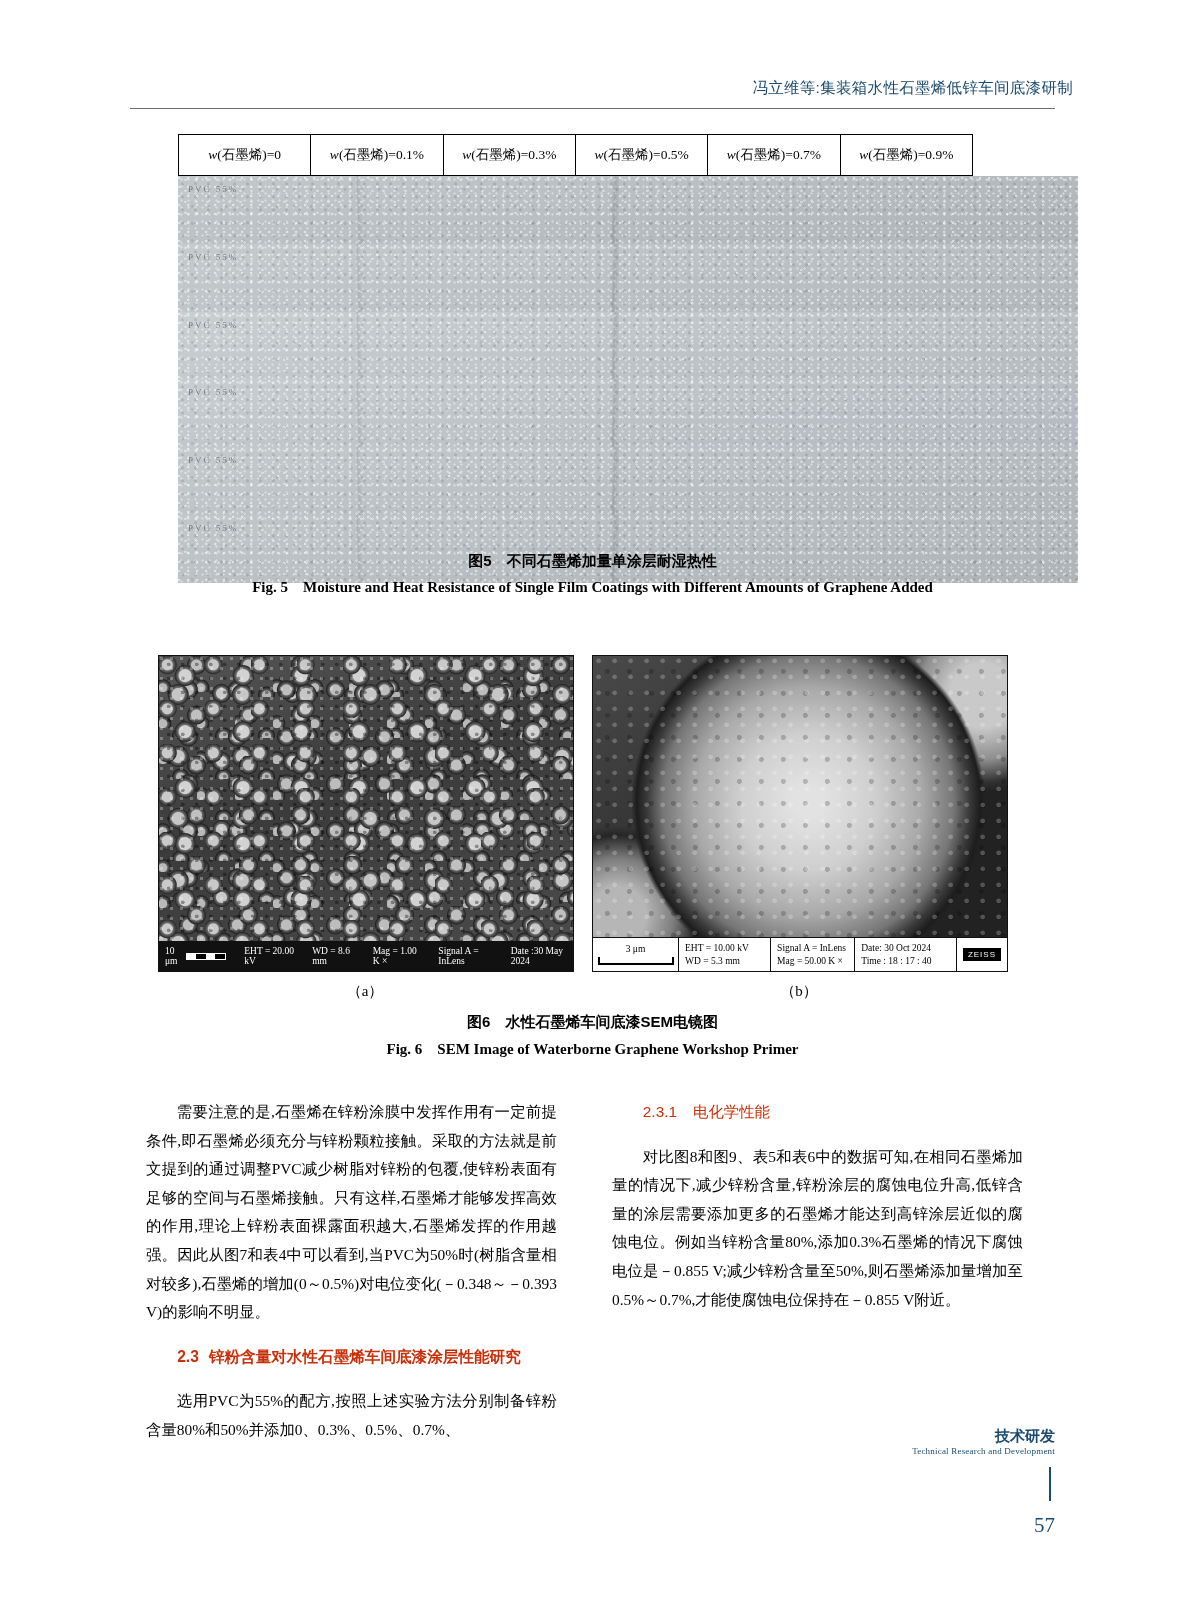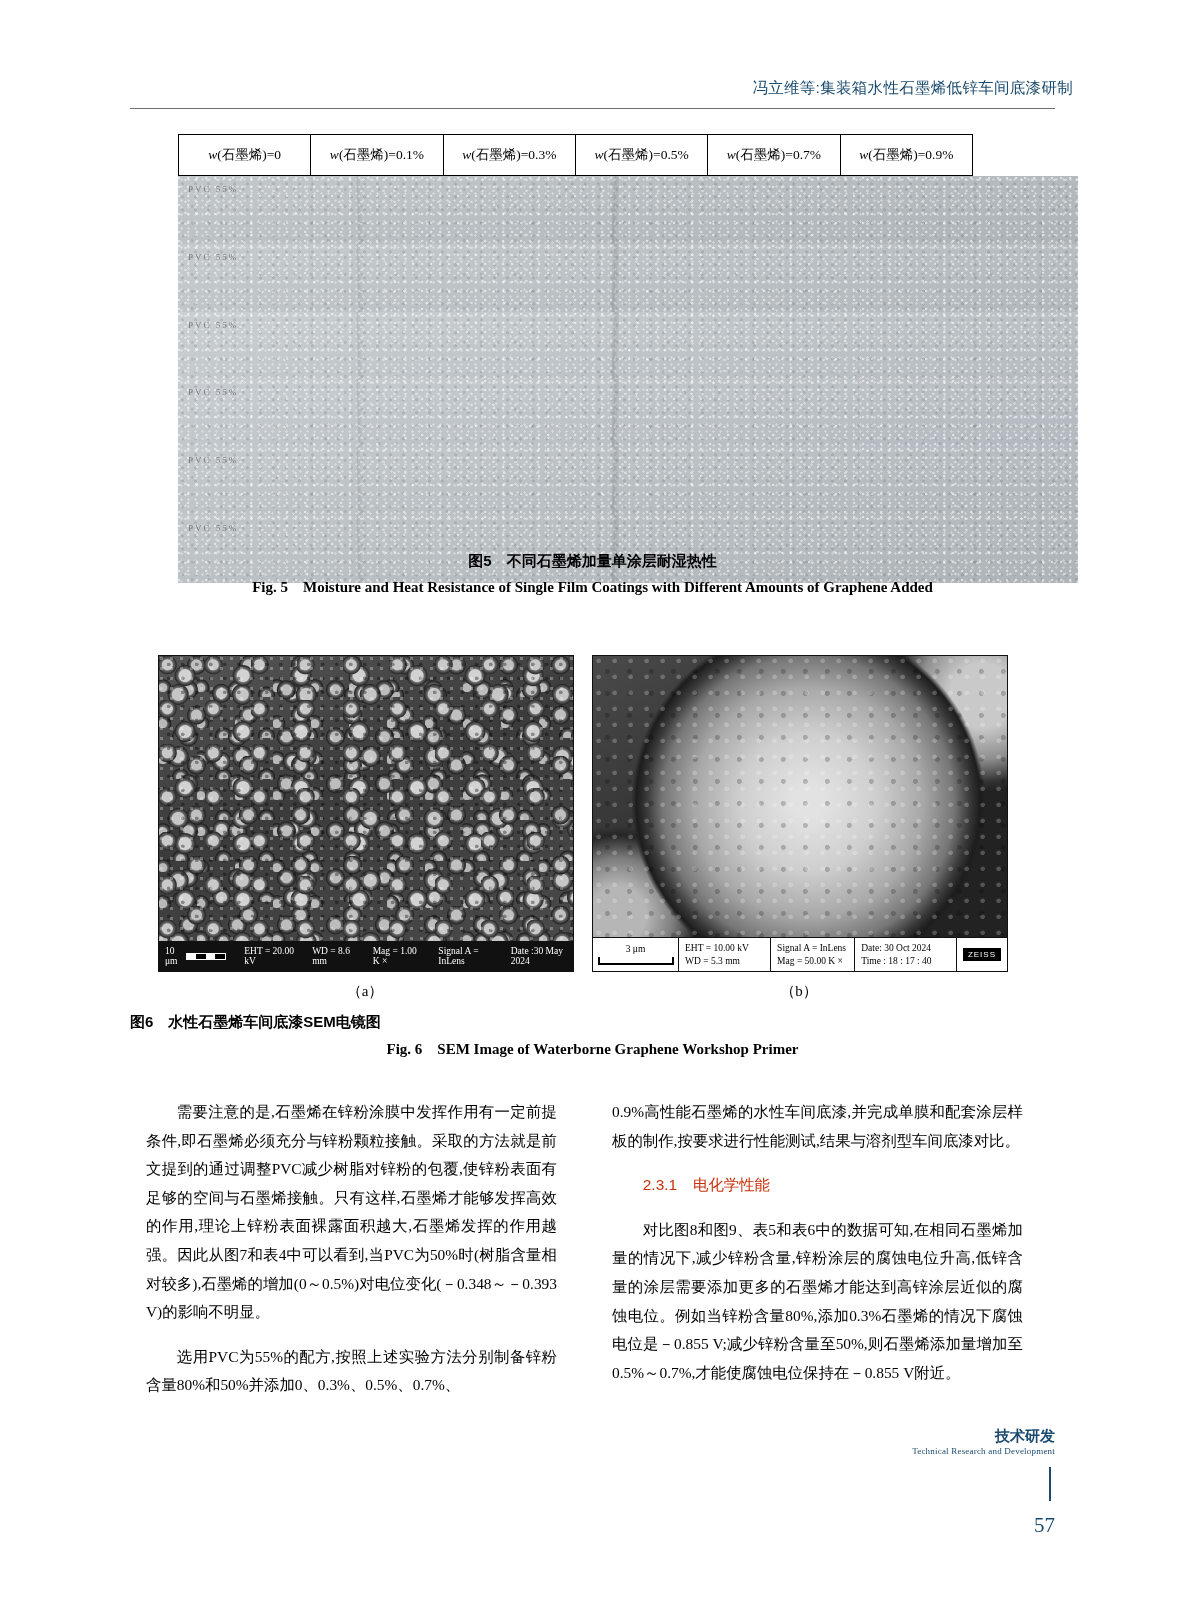--- a/index.html
+++ b/index.html
@@ -311,20 +311,21 @@
     left: 592px; top: 982px;
     width: 414px;
     text-align: center;
     font-size: 15px;
     font-family: "Liberation Serif", serif;
   }
   .fig6-cap-cn {
     position: absolute;
     left: 130px; top: 1013px;
     width: 925px;
+    text-align: center;
     font-size: 15px;
     font-weight: bold;
     font-family: "Liberation Sans", sans-serif;
   }
   .fig6-cap-en {
     position: absolute;
     left: 130px; top: 1040px;
     width: 925px;
     text-align: center;
     font-size: 15px;
@@ -546,25 +547,27 @@
     </div>
   </div>
 
   <div class="sub-a">（a）</div>
   <div class="sub-b">（b）</div>
   <div class="fig6-cap-cn">图6　水性石墨烯车间底漆SEM电镜图</div>
   <div class="fig6-cap-en">Fig. 6　SEM Image of Waterborne Graphene Workshop Primer</div>
 
   <div class="col col-left">
     <p>需要注意的是,石墨烯在锌粉涂膜中发挥作用有一定前提条件,即石墨烯必须充分与锌粉颗粒接触。采取的方法就是前文提到的通过调整PVC减少树脂对锌粉的包覆,使锌粉表面有足够的空间与石墨烯接触。只有这样,石墨烯才能够发挥高效的作用,理论上锌粉表面裸露面积越大,石墨烯发挥的作用越强。因此从图7和表4中可以看到,当PVC为50%时(树脂含量相对较多),石墨烯的增加(0～0.5%)对电位变化(－0.348～－0.393 V)的影响不明显。</p>
+    <p class="heading-red">
+      <span class="num">2.3</span><span>锌粉含量对水性石墨烯车间底漆涂层性能研究</span>
+    </p>
     <p>选用PVC为55%的配方,按照上述实验方法分别制备锌粉含量80%和50%并添加0、0.3%、0.5%、0.7%、</p>
   </div>
 
   <div class="col col-right">
-    <p class="noind">0.9%高性能石墨烯的水性车间底漆,并完成单膜和配套涂层样板的制作,按要求进行性能测试,结果与溶剂型车间底漆对比。</p>
     <p class="subheading">
       <span class="num">2.3.1</span><span>电化学性能</span>
     </p>
     <p>对比图8和图9、表5和表6中的数据可知,在相同石墨烯加量的情况下,减少锌粉含量,锌粉涂层的腐蚀电位升高,低锌含量的涂层需要添加更多的石墨烯才能达到高锌涂层近似的腐蚀电位。例如当锌粉含量80%,添加0.3%石墨烯的情况下腐蚀电位是－0.855 V;减少锌粉含量至50%,则石墨烯添加量增加至0.5%～0.7%,才能使腐蚀电位保持在－0.855 V附近。</p>
   </div>
 
   <div class="footer">
     <div class="footer-txt">
       <div class="footer-cn">技术研发</div>
       <div class="footer-en">Technical Research and Development</div>

